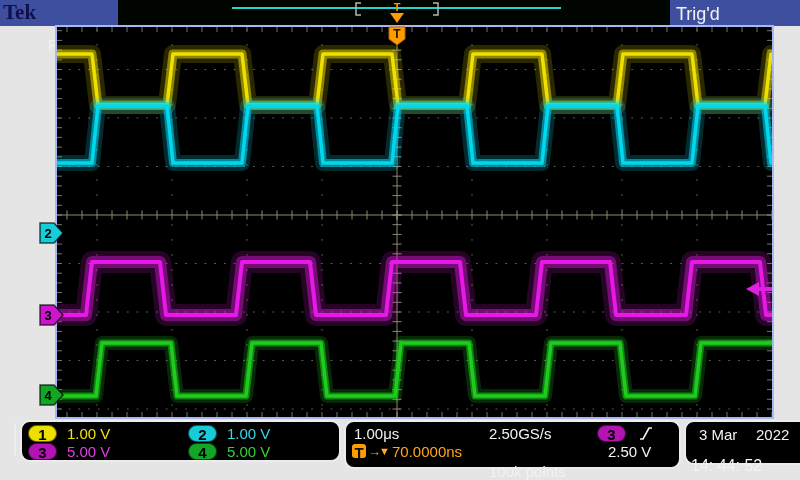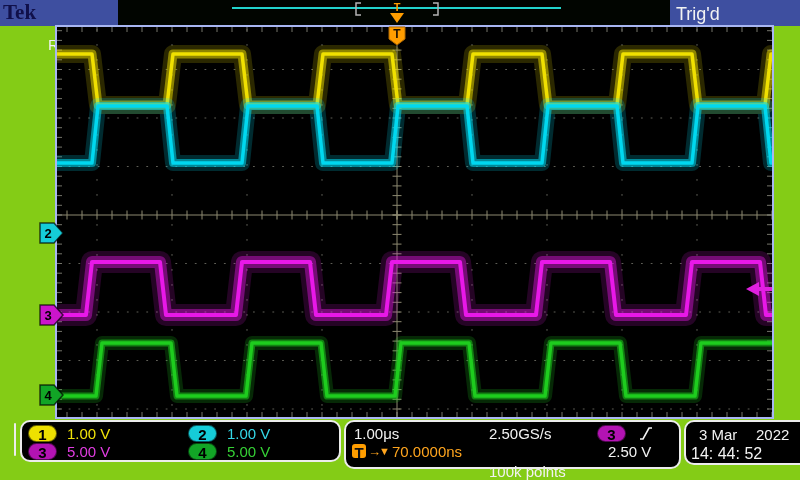--- a/index.html
+++ b/index.html
@@ -1,16 +1,16 @@
 <!DOCTYPE html>
 <html><head>
 <meta charset="utf-8">
 <style>
   html,body{margin:0;padding:0;background:#222;}
-  .screen{position:relative;width:800px;height:480px;background:#84cc16;
+  .screen{position:relative;width:800px;height:480px;background:#e5e5e5;
           font-family:"Liberation Sans",sans-serif;overflow:hidden;}
   
   .topbar{position:absolute;left:0;top:0;width:800px;height:26px;background:#3e4fa0;}
   .topbar-black{position:absolute;left:118px;top:0;width:552px;height:26px;background:#010500;}
   .logo{position:absolute;left:3px;top:0px;font-family:"Liberation Serif",serif;
         font-weight:bold;font-size:21px;color:#10104a;}
   .acq{position:absolute;left:48px;top:4px;font-size:15px;color:#f2f2f2;margin-top:32px;}
   .trigd{position:absolute;left:676px;top:4px;font-size:18px;color:#f2f2f2;}
   
   #scope-svg{position:absolute;left:0;top:0;}
@@ -414,16 +414,16 @@
     <span class="co" style="left:22px;top:21px;font-size:13px;">→</span>
     <span class="co" style="left:33px;top:21px;font-size:11px;">▼</span>
     <span class="co" style="left:46px;top:21px;">70.0000ns</span>
     <span class="cw" style="left:143px;top:21px;margin-top:20px;">100k points</span>
     <span class="cw" style="left:262px;top:21px;">2.50 V</span>
   </div>
 
   <div class="box" id="box-date">
     <span class="cw" style="left:13px;top:4px;">3 Mar</span>
     <span class="cw" style="left:70px;top:4px;">2022</span>
-    <span class="cw" style="left:5px;top:23px;font-size:16px;">14: 44: 52</span>
+    <span class="cw" style="left:5px;top:35px;font-size:16px;">14: 44: 52</span>
   </div>
 
 </div>
 
 </body></html>

